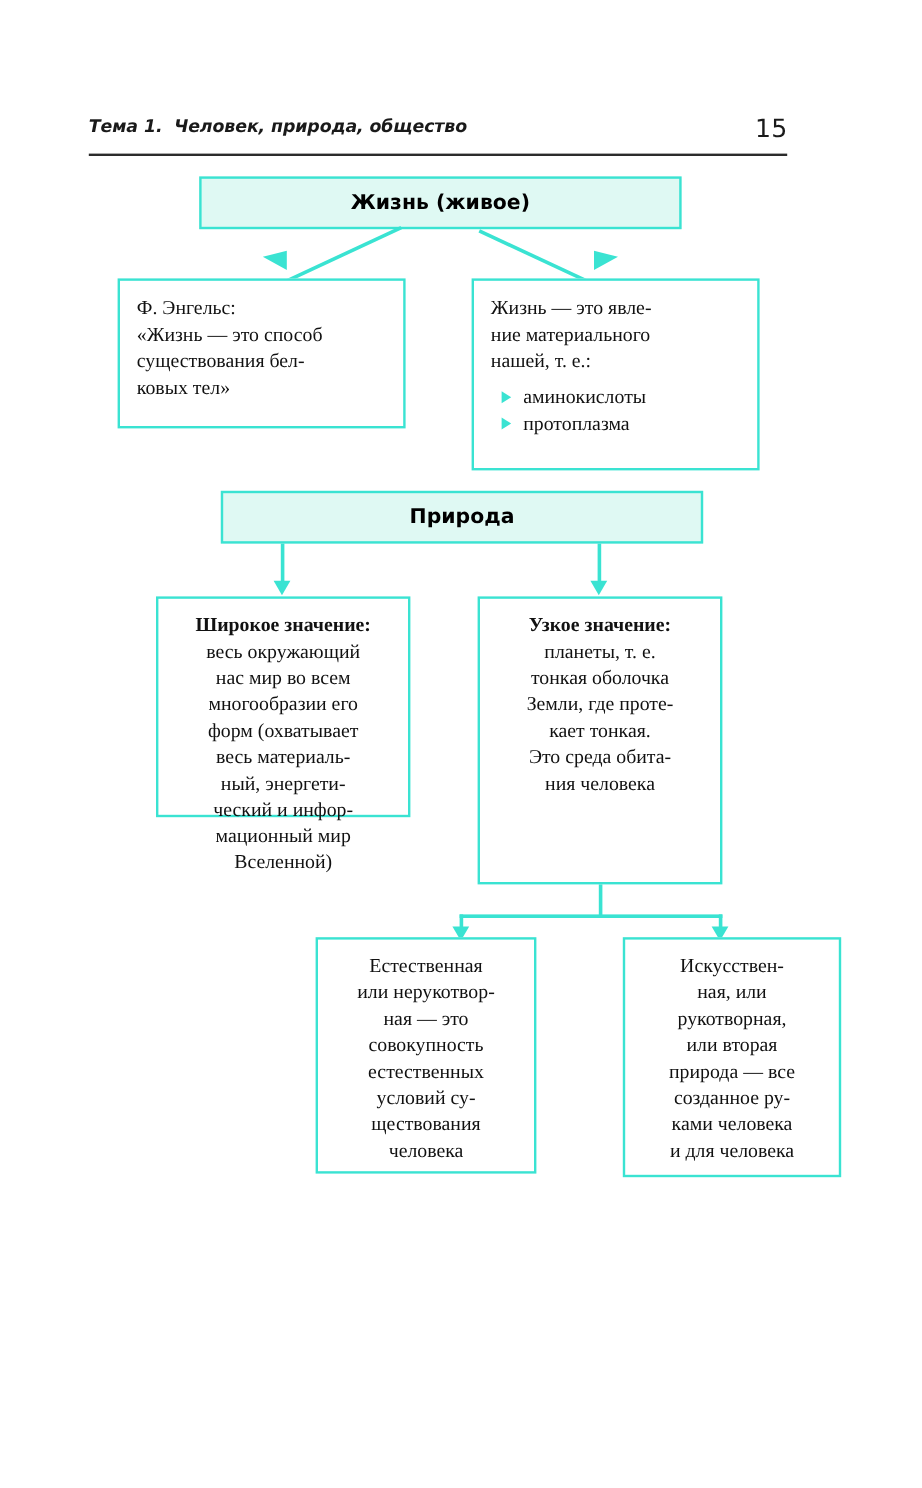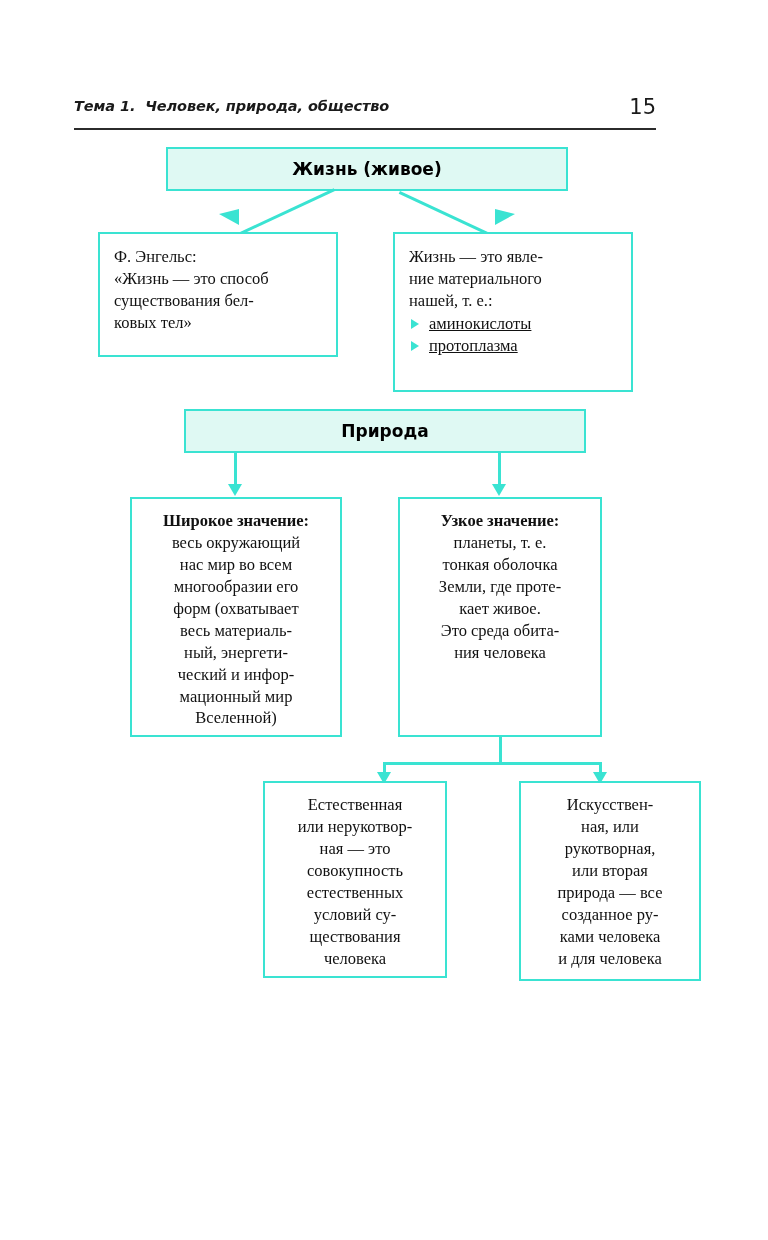--- a/index.html
+++ b/index.html
@@ -89,24 +89,23 @@
 
   .pad-left {
     padding: 12px 10px 10px 14px;
   }
   .pad-center {
     padding: 11px 8px 8px 8px;
   }
 
   
   .bullet-list {
-    margin: 1px;
+    margin: 8px;
     padding: 0;
     list-style: none;
-    text-decoration: underline;
   }
   .bullet-list li {
     position: relative;
     padding-left: 19px;
     line-height: 1.35;
   }
   .bullet-list li .tri {
     position: absolute;
     left: 1px;
     top: 6px;
@@ -202,42 +201,42 @@
   <div class="box filled box-center" style="left:150px; top:409px; width:402px; height:44px;margin-left:34px;">
     <span class="box-title">Природа</span>
   </div>
 
   <div class="conn vline" style="left:234px; top:453px; width:3px; height:33px;"></div>
   <div class="arrow-down" style="left:228px; top:484px;"></div>
 
   <div class="conn vline" style="left:498px; top:453px; width:3px; height:33px;"></div>
   <div class="arrow-down" style="left:492px; top:484px;"></div>
 
-  <div class="box" style="left:130px; top:497px; width:212px; height:240px;">
+  <div class="box" style="left:130px; top:497px; width:212px; height:184px;">
     <div class="serif-body centered pad-center">
       <div><b>Широкое значение:</b></div>
       <div>весь окружающий</div>
       <div>нас мир во всем</div>
       <div>многообразии его</div>
       <div>форм (охватывает</div>
       <div>весь материаль-</div>
       <div>ный, энергети-</div>
       <div>ческий и инфор-</div>
       <div>мационный мир</div>
       <div>Вселенной)</div>
     </div>
   </div>
 
   <div class="box" style="left:398px; top:497px; width:204px; height:240px;">
     <div class="serif-body centered pad-center">
       <div><b>Узкое значение:</b></div>
       <div>планеты, т. е.</div>
       <div>тонкая оболочка</div>
       <div>Земли, где проте-</div>
-      <div>кает живое.</div>
+      <div>кает тонкая.</div>
       <div>Это среда обита-</div>
       <div>ния человека</div>
     </div>
   </div>
 
   <div class="conn vline" style="left:499px; top:737px; width:3px; height:27px;"></div>
   <div class="conn hline" style="left:383px; top:762px; width:219px; height:3px;"></div>
   <div class="conn vline" style="left:383px; top:762px; width:3px; height:14px;"></div>
   <div class="arrow-down" style="left:377px; top:772px;"></div>
   <div class="conn vline" style="left:599px; top:762px; width:3px; height:14px;"></div>

